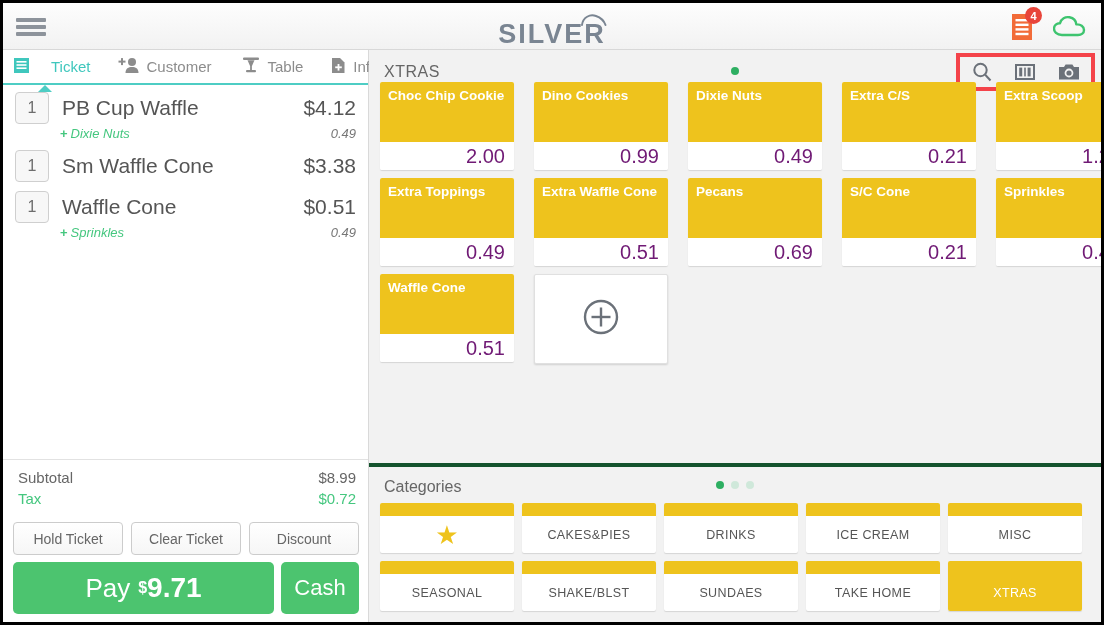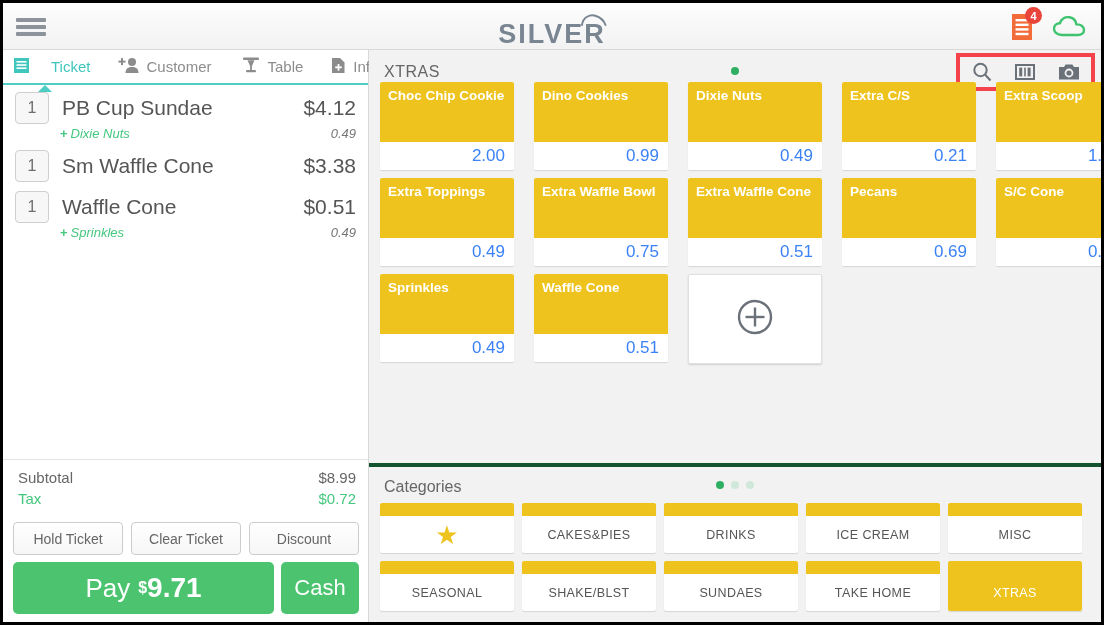--- a/index.html
+++ b/index.html
@@ -149,21 +149,21 @@
     height:88px;background:#fff;border-radius:2px;
     box-shadow:0 1px 1px rgba(0,0,0,.12);
     display:flex;flex-direction:column;cursor:pointer;overflow:hidden;
   }
   .tile-top{
     background:#eec31d;flex:1;padding:6px 8px;box-sizing:border-box;
     color:#fff;font-size:13.5px;font-weight:bold;line-height:16px;
   }
   .tile-price{
     height:28px;background:#fff;display:flex;align-items:center;justify-content:flex-end;
-    padding-right:9px;box-sizing:border-box;color:#3b82f6;font-size:17px;
+    padding-right:9px;box-sizing:border-box;color:#701a75;font-size:20px;
   }
   .tile.add{
     background:#fff;align-items:center;justify-content:center;
     border:1px solid #e0e0e0;box-shadow:0 1px 2px rgba(0,0,0,.14);
   }
 
   .catsec{
     position:absolute;left:0;bottom:0;width:732px;height:155px;
     border-top:4px solid #14532d;
   }
@@ -269,21 +269,21 @@
         </span>
         <span>Info</span>
       </div>
     </div>
 
     <div class="items">
 
       <div class="item">
         <div class="item-main">
           <div class="qty">1</div>
-          <div class="item-name">PB Cup Sundae</div>
+          <div class="item-name">PB Cup Waffle</div>
           <div class="item-price">$4.12</div>
         </div>
         <div class="modrow">
           <div class="mod-name"><span class="plus">+</span><span>Dixie Nuts</span></div>
           <div class="mod-price">0.49</div>
         </div>
       </div>
 
       <div class="item">
         <div class="item-main">
@@ -384,24 +384,20 @@
         <div class="tile-top">Extra C/S</div>
         <div class="tile-price">0.21</div>
       </div>
       <div class="tile">
         <div class="tile-top">Extra Scoop</div>
         <div class="tile-price">1.25</div>
       </div>
       <div class="tile">
         <div class="tile-top">Extra Toppings</div>
         <div class="tile-price">0.49</div>
-      </div>
-      <div class="tile">
-        <div class="tile-top">Extra Waffle Bowl</div>
-        <div class="tile-price">0.75</div>
       </div>
       <div class="tile">
         <div class="tile-top">Extra Waffle Cone</div>
         <div class="tile-price">0.51</div>
       </div>
       <div class="tile">
         <div class="tile-top">Pecans</div>
         <div class="tile-price">0.69</div>
       </div>
       <div class="tile">

